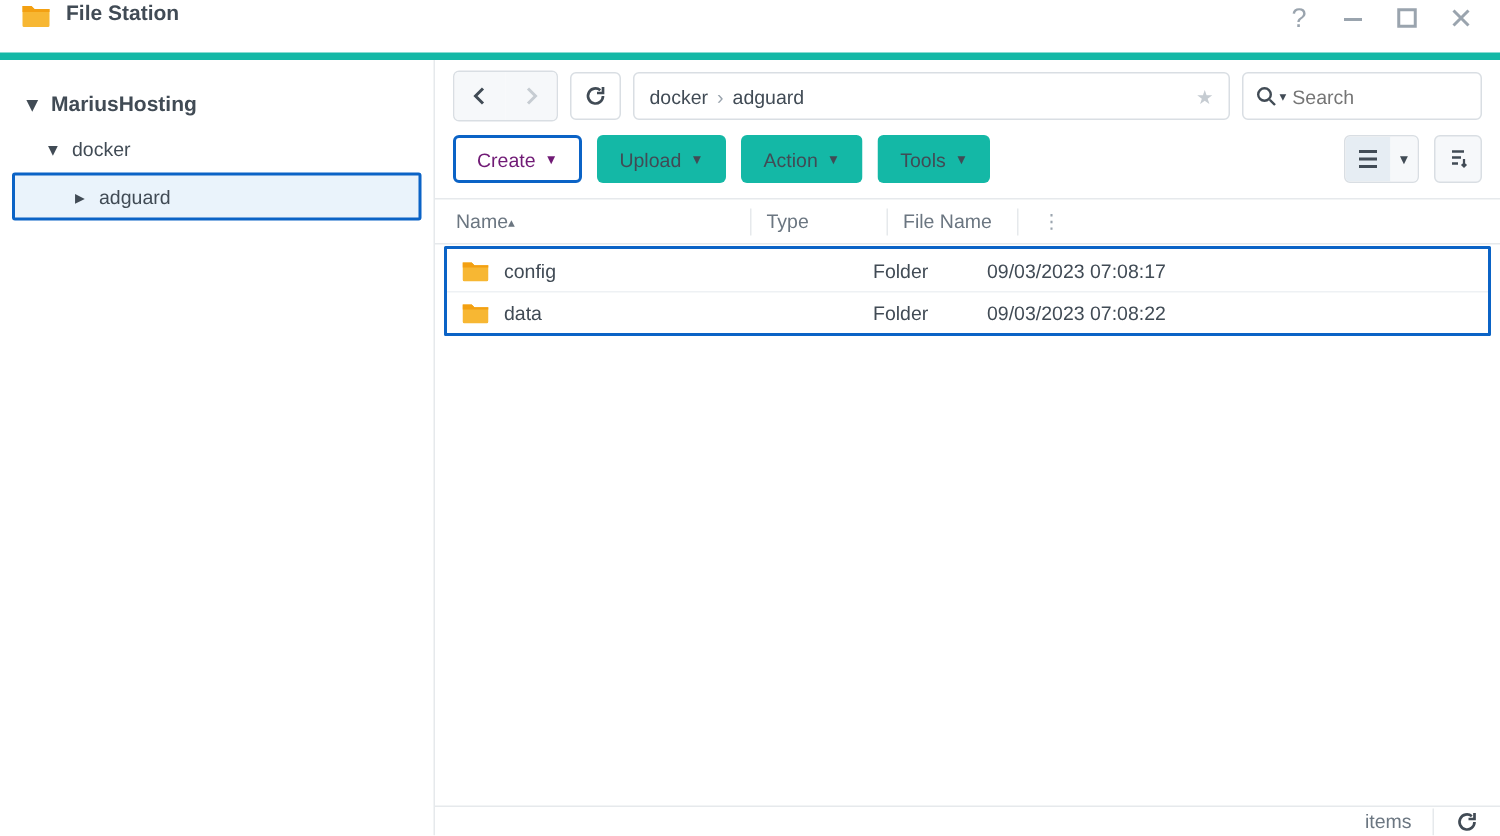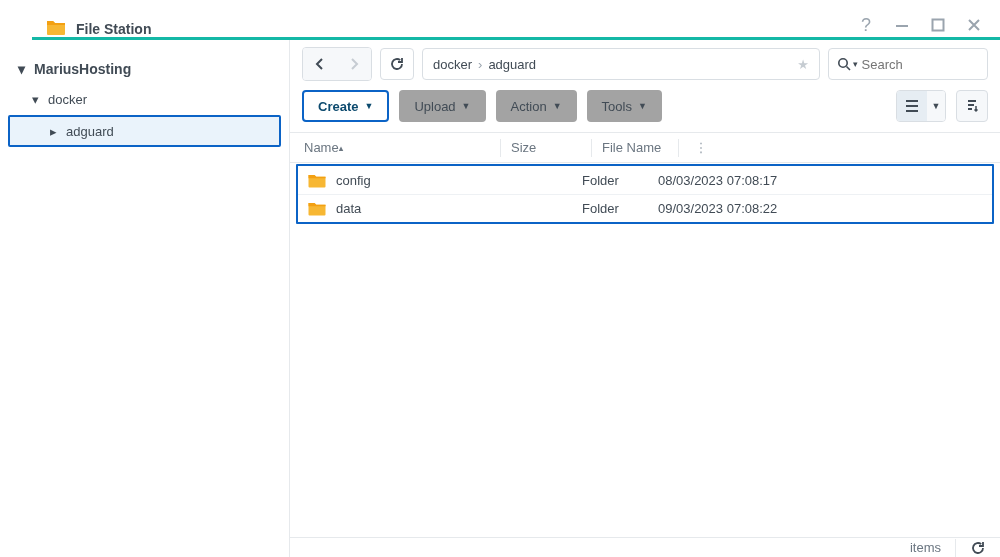--- a/index.html
+++ b/index.html
@@ -1,19 +1,19 @@
 <!DOCTYPE html>
 <html><head>
 <meta charset="utf-8">
 <style>
   * { box-sizing: border-box; }
   html, body { margin:0; padding:0; width:1000px; height:557px; font-family: -apple-system, BlinkMacSystemFont, "Segoe UI", Helvetica, Arial, sans-serif; font-size:13px; color:#414B55; background:#fff; overflow:hidden; }
   
   
-  .titlebar { height:40px; display:flex; align-items:flex-end; padding:0 14px; border-bottom:3px solid #14b8a6;margin-left:32px; }
+  .titlebar { height:40px; display:flex; align-items:flex-start; padding:0 14px; border-bottom:5px solid #14b8a6; }
   .titlebar .app-icon { width:20px; height:20px; margin-right:10px; }
   .titlebar .title { font-weight:600; font-size:14px; color:#414B55; }
   .titlebar .spacer { flex:1; }
   .titlebar .win-btn { width:24px; height:24px; display:flex; align-items:center; justify-content:center; color:#9aa4ae; margin-left:12px; cursor:pointer; font-size:18px; }
   
   .body { display:flex; height:calc(557px - 40px); }
   
   
   .sidebar { width:290px; border-right:1px solid #e6e9ec; padding-top:14px; }
   .tree-item { display:flex; align-items:center; height:30px; padding-left:18px; cursor:pointer; color:#414B55; font-size:13px; }
@@ -31,22 +31,22 @@
   .navbtn.disabled { color:#b8c0c8; background:#f6f8fa; cursor:default; }
   .refresh-btn { width:34px; height:32px; border:1px solid #d9dee3; border-radius:4px; display:flex; align-items:center; justify-content:center; background:#fff; color:#414B55; cursor:pointer;}
   .breadcrumb-box { flex:1; height:32px; border:1px solid #d9dee3; border-radius:4px; display:flex; align-items:center; padding:0 10px; color:#414B55; }
   .breadcrumb-box .crumb { cursor:pointer; }
   .breadcrumb-box .sep { margin:0 6px; color:#9aa4ae; }
   .breadcrumb-box .star { margin-left:auto; color:#c6ccd2; }
   .search-box { width:160px; height:32px; border:1px solid #d9dee3; border-radius:4px; display:flex; align-items:center; padding:0 8px; color:#9aa4ae; gap:2px;}
   .search-box input { border:0; outline:0; flex:1; font-size:13px; color:#414B55; width:100px;}
   
   .toolbar-actions { height:44px; display:flex; align-items:center; padding:0 12px 8px 12px; gap:10px; }
-  .btn { height:32px; border:1px solid transparent; border-radius:4px; background:#a3a3a3; color:#414B55; padding:0 14px; display:flex; align-items:center; cursor:pointer; gap:6px; font-size:13px;}
-  .btn.primary-outline { border:2px solid #0b63c6; background:#fff; color:#0c4a6e; font-weight:700;justify-content:center; }
+  .btn { height:32px; border:1px solid transparent; border-radius:4px; background:#14b8a6; color:#414B55; padding:0 14px; display:flex; align-items:center; cursor:pointer; gap:6px; font-size:13px;}
+  .btn.primary-outline { border:2px solid #0b63c6; background:#fff; color:#701a75; font-weight:400;justify-content:center; }
   .btn .caret { font-size:9px; }
   .toolbar-actions .spacer { flex:1; }
   .view-group { display:flex; border:1px solid #d9dee3; border-radius:4px; overflow:hidden; }
   .view-group .seg { width:30px; height:30px; display:flex; align-items:center; justify-content:center; background:#f6f8fa; color:#414B55; cursor:pointer;}
   .view-group .seg.active { background:#e6edf3; }
   .sort-btn { width:32px; height:32px; border:1px solid #d9dee3; border-radius:4px; background:#f6f8fa; display:flex; align-items:center; justify-content:center; cursor:pointer;}
   
   
   .table { flex:1; display:flex; flex-direction:column; border-top:1px solid #e6e9ec; }
   .thead { height:30px; display:flex; align-items:center; border-bottom:1px solid #e6e9ec; color:#6b7681; font-size:13px; position:relative;}
@@ -195,41 +195,41 @@
       </div>
     </div>
 
     <div class="table">
       <div class="thead">
         <div class="col-name">
           <span>Name</span>
           <span style="font-size:9px;">▴</span>
         </div>
         <span class="divider"></span>
-        <div class="col-size"><span>Size</span></div>
+        <div class="col-size"><span>Type</span></div>
         <span class="divider"></span>
         <div class="col-type"><span>File Name</span></div>
         <span class="divider"></span>
         <div class="col-more">⋮</div>
       </div>
 
       <div class="rows-highlight">
         <div class="row">
           <div class="cell-name">
             <span class="folder-icon">
               <svg width="18" height="15" viewBox="0 0 18 15">
                   <path d="M0.5 2 h6 l1.8 1.8 H17.5 V13.5 a1 1 0 0 1 -1 1 H1.5 a1 1 0 0 1 -1 -1 Z" fill="#f7b733"></path>
                   <path d="M0.5 2 h6 l1.8 1.8 H17.5 v1.5 H0.5 Z" fill="#f3a012"></path>
                 </svg>
             </span>
             <span>config</span>
           </div>
           <div class="cell-size"></div>
           <div class="cell-type">Folder</div>
-          <div class="cell-date">08/03/2023 07:08:17</div>
+          <div class="cell-date">09/03/2023 07:08:17</div>
         </div>
         <div class="row">
           <div class="cell-name">
             <span class="folder-icon">
               <svg width="18" height="15" viewBox="0 0 18 15">
                   <path d="M0.5 2 h6 l1.8 1.8 H17.5 V13.5 a1 1 0 0 1 -1 1 H1.5 a1 1 0 0 1 -1 -1 Z" fill="#f7b733"></path>
                   <path d="M0.5 2 h6 l1.8 1.8 H17.5 v1.5 H0.5 Z" fill="#f3a012"></path>
                 </svg>
             </span>
             <span>data</span>

